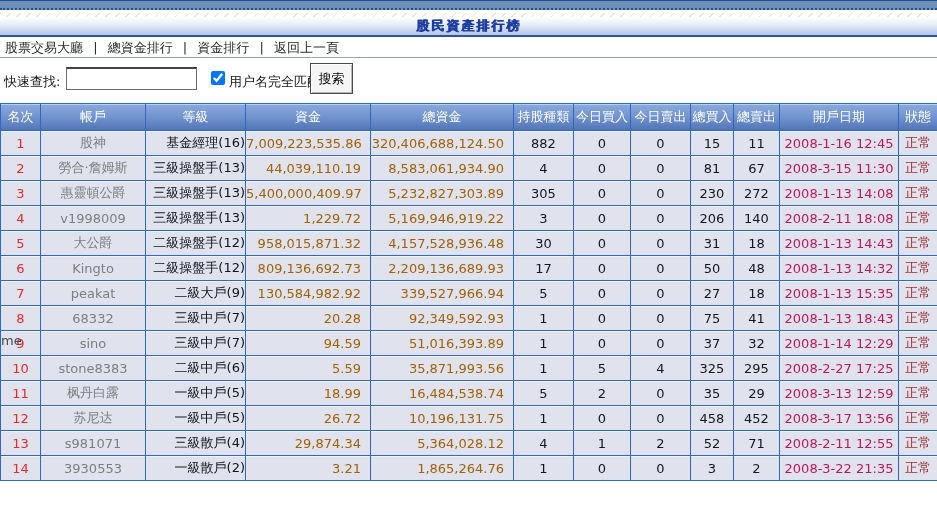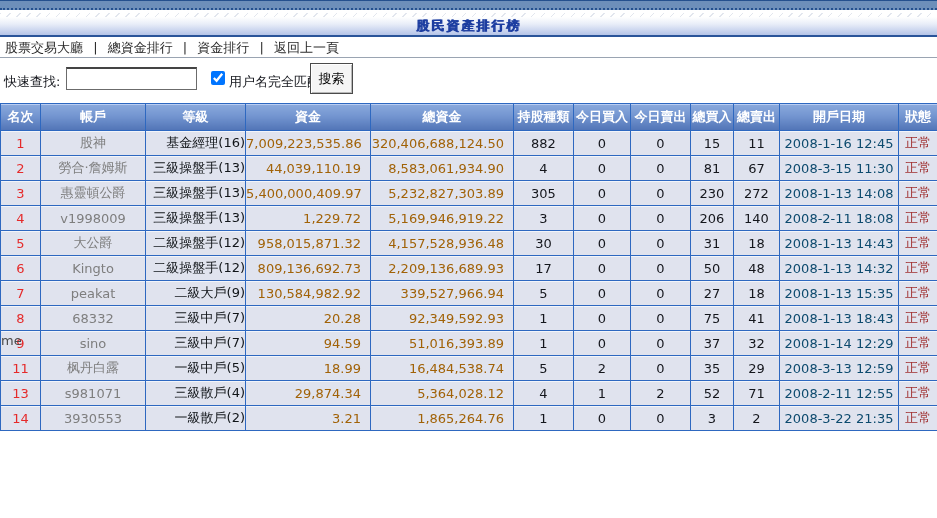--- a/index.html
+++ b/index.html
@@ -35,30 +35,30 @@
   .exact-label { position:absolute; left:229px; top:15px; font-size:13px; }
   .search-btn { position:absolute; left:310px; top:5px; width:43px; height:31px;
                 background:#f5f5f5; border:1px solid #4a4a4a;
                 box-shadow:inset 1px 1px 0 #fff, inset -1px -1px 0 #b8b8b8;
                 font-size:13px; cursor:pointer;
                 font-family:"DejaVu Sans","Liberation Sans",sans-serif; }
 
   
   table { width:937px; border-collapse:collapse; table-layout:fixed; font-size:13px; }
   th,td { border:1px solid #2e68c0; overflow:hidden; white-space:nowrap; }
-  th { height:27px; font-weight:bold; color:#fff;
+  th { height:27px; font-weight:normal; color:#fff;
        background:linear-gradient(#8aa9dc 0%,#7395d0 45%,#5174b6 100%);
        box-shadow:inset 0 1px 0 #b9cdf2; }
   td { height:25px; background:#e0e3ee; text-align:center;
        box-shadow:inset 0 1px 0 #f3f5fa; }
   td.c-rank   { color:#e52a2a; }
   td.c-account{ color:#7e7e7e; }
   td.c-level  { color:#101418;text-align:right; }
   td.c-num    { text-align:right; padding-right:9px; color:#a16207; }
-  td.c-date   { color:#0c4a6e; }
+  td.c-date   { color:#be185d; }
   td.c-status { color:#a03030; }
 
   
   .overlay-me { position:absolute; left:1px; top:333px; font-size:13px; color:#4a4a4a;
                 z-index:9; background:transparent; }
 </style>
 </head>
 <body>
 
 <div class="top-strip"></div>
@@ -238,34 +238,62 @@
         <td class="c-num">51,016,393.89</td>
         <td class="c-mid">1</td>
         <td class="c-mid">0</td>
         <td class="c-mid">0</td>
         <td class="c-mid">37</td>
         <td class="c-mid">32</td>
         <td class="c-date">2008-1-14 12:29</td>
         <td class="c-status">正常</td>
       </tr>
       <tr>
+        <td class="c-rank">10</td>
+        <td class="c-account">stone8383</td>
+        <td class="c-level">二級中戶(6)</td>
+        <td class="c-num">5.59</td>
+        <td class="c-num">35,871,993.56</td>
+        <td class="c-mid">1</td>
+        <td class="c-mid">5</td>
+        <td class="c-mid">4</td>
+        <td class="c-mid">325</td>
+        <td class="c-mid">295</td>
+        <td class="c-date">2008-2-27 17:25</td>
+        <td class="c-status">正常</td>
+      </tr>
+      <tr>
         <td class="c-rank">11</td>
         <td class="c-account">枫丹白露</td>
         <td class="c-level">一級中戶(5)</td>
         <td class="c-num">18.99</td>
         <td class="c-num">16,484,538.74</td>
         <td class="c-mid">5</td>
         <td class="c-mid">2</td>
         <td class="c-mid">0</td>
         <td class="c-mid">35</td>
         <td class="c-mid">29</td>
         <td class="c-date">2008-3-13 12:59</td>
         <td class="c-status">正常</td>
       </tr>
       <tr>
+        <td class="c-rank">12</td>
+        <td class="c-account">苏尼达</td>
+        <td class="c-level">一級中戶(5)</td>
+        <td class="c-num">26.72</td>
+        <td class="c-num">10,196,131.75</td>
+        <td class="c-mid">1</td>
+        <td class="c-mid">0</td>
+        <td class="c-mid">0</td>
+        <td class="c-mid">458</td>
+        <td class="c-mid">452</td>
+        <td class="c-date">2008-3-17 13:56</td>
+        <td class="c-status">正常</td>
+      </tr>
+      <tr>
         <td class="c-rank">13</td>
         <td class="c-account">s981071</td>
         <td class="c-level">三級散戶(4)</td>
         <td class="c-num">29,874.34</td>
         <td class="c-num">5,364,028.12</td>
         <td class="c-mid">4</td>
         <td class="c-mid">1</td>
         <td class="c-mid">2</td>
         <td class="c-mid">52</td>
         <td class="c-mid">71</td>

